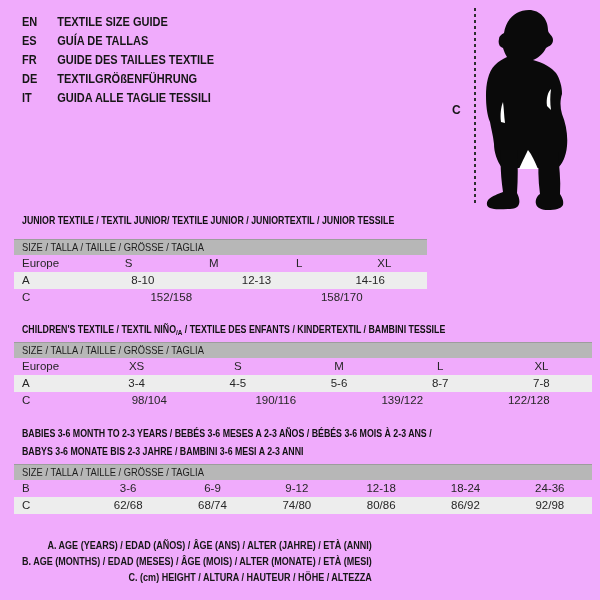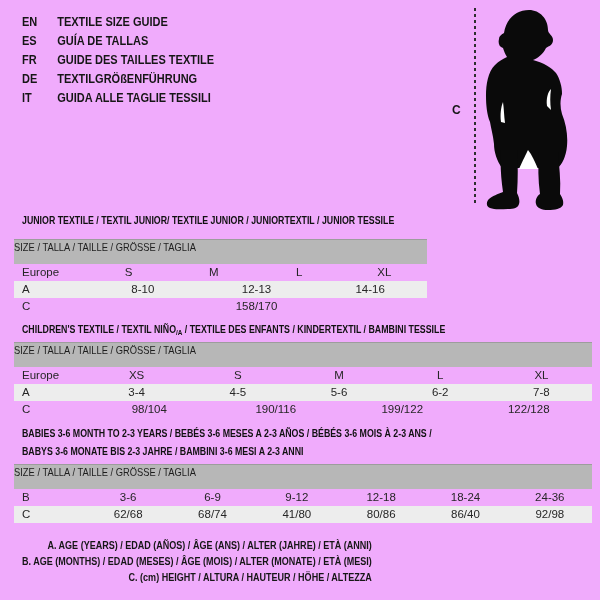--- a/index.html
+++ b/index.html
@@ -22,21 +22,21 @@
   .fig-label { position:absolute; left:452px; top:103px; font-size:12px; font-weight:bold; }
   .toddler { position:absolute; left:478px; top:2px; }
 
   
   .sec-title { position:absolute; left:22px; font-size:11px; font-weight:bold; color:#111;
                line-height:18px; white-space:nowrap; transform:scaleX(0.80); transform-origin:0 0; }
   .sub { font-size:8px; vertical-align:-2px; }
 
   
   .tbl { position:absolute; left:14px; font-size:11.5px; color:#262626; }
-  .hdr { height:25px; line-height:15px; background:#b7b7b7; font-size:11px;
+  .hdr { height:16px; line-height:15px; background:#b7b7b7; padding-left:8px; font-size:11px;
          color:#1d1d1d; border-top:1px solid #9d9d9d; }
   .row { display:flex; height:17px; line-height:17px;align-items:flex-end; }
   .row.alt { background:#ededed; }
   .lbl { flex:0 0 72px; width:72px; padding-left:8px; }
   .cell { flex:1; text-align:center; }
 
   
   .notes { position:absolute; left:22px; top:537px;text-align:right; }
   .note { height:16px; line-height:16px; font-size:11px; font-weight:bold; white-space:nowrap;
           transform:scaleX(0.82); transform-origin:0 0; }
@@ -105,20 +105,21 @@
       <span class="cell">XL</span>
     </div>
     <div class="row alt">
       <span class="lbl">A</span>
       <span class="cell">8-10</span>
       <span class="cell">12-13</span>
       <span class="cell">14-16</span>
     </div>
     <div class="row">
       <span class="lbl">C</span>
+      <span class="cell">152/158</span>
       <span class="cell">158/170</span>
     </div>
   </div>
 
   <div class="sec-title" style="top:320px"><span>CHILDREN'S TEXTILE / TEXTIL NIÑO</span><span class="sub">/A</span><span> / TEXTILE DES ENFANTS / KINDERTEXTIL / BAMBINI TESSILE</span></div>
   <div class="tbl" style="top:342px; width:578px">
     <div class="hdr">
       <span class="cond">SIZE / TALLA / TAILLE / GRÖSSE / TAGLIA</span>
     </div>
     <div class="row">
@@ -127,28 +128,28 @@
       <span class="cell">S</span>
       <span class="cell">M</span>
       <span class="cell">L</span>
       <span class="cell">XL</span>
     </div>
     <div class="row alt">
       <span class="lbl">A</span>
       <span class="cell">3-4</span>
       <span class="cell">4-5</span>
       <span class="cell">5-6</span>
-      <span class="cell">6-2</span>
+      <span class="cell">8-7</span>
       <span class="cell">7-8</span>
     </div>
     <div class="row">
       <span class="lbl">C</span>
       <span class="cell">98/104</span>
       <span class="cell">190/116</span>
-      <span class="cell">199/122</span>
+      <span class="cell">139/122</span>
       <span class="cell">122/128</span>
     </div>
   </div>
 
   <div class="sec-title" style="top:424px">
     <div>BABIES 3-6 MONTH TO 2-3 YEARS / BEBÉS 3-6 MESES A 2-3 AÑOS / BÉBÉS 3-6 MOIS À 2-3 ANS /</div>
     <div>BABYS 3-6 MONATE BIS 2-3 JAHRE / BAMBINI 3-6 MESI A 2-3 ANNI</div>
   </div>
   <div class="tbl" style="top:464px; width:578px">
     <div class="hdr">
@@ -160,23 +161,23 @@
       <span class="cell">6-9</span>
       <span class="cell">9-12</span>
       <span class="cell">12-18</span>
       <span class="cell">18-24</span>
       <span class="cell">24-36</span>
     </div>
     <div class="row alt">
       <span class="lbl">C</span>
       <span class="cell">62/68</span>
       <span class="cell">68/74</span>
-      <span class="cell">41/80</span>
+      <span class="cell">74/80</span>
       <span class="cell">80/86</span>
-      <span class="cell">86/40</span>
+      <span class="cell">86/92</span>
       <span class="cell">92/98</span>
     </div>
   </div>
 
   <div class="notes">
     <div class="note">A. AGE (YEARS) / EDAD (AÑOS) / ÂGE (ANS) / ALTER (JAHRE) / ETÀ (ANNI)</div>
     <div class="note">B. AGE (MONTHS) / EDAD (MESES) / ÂGE (MOIS) / ALTER (MONATE) / ETÀ (MESI)</div>
     <div class="note">C. (cm) HEIGHT / ALTURA / HAUTEUR / HÖHE / ALTEZZA</div>
   </div>
 

